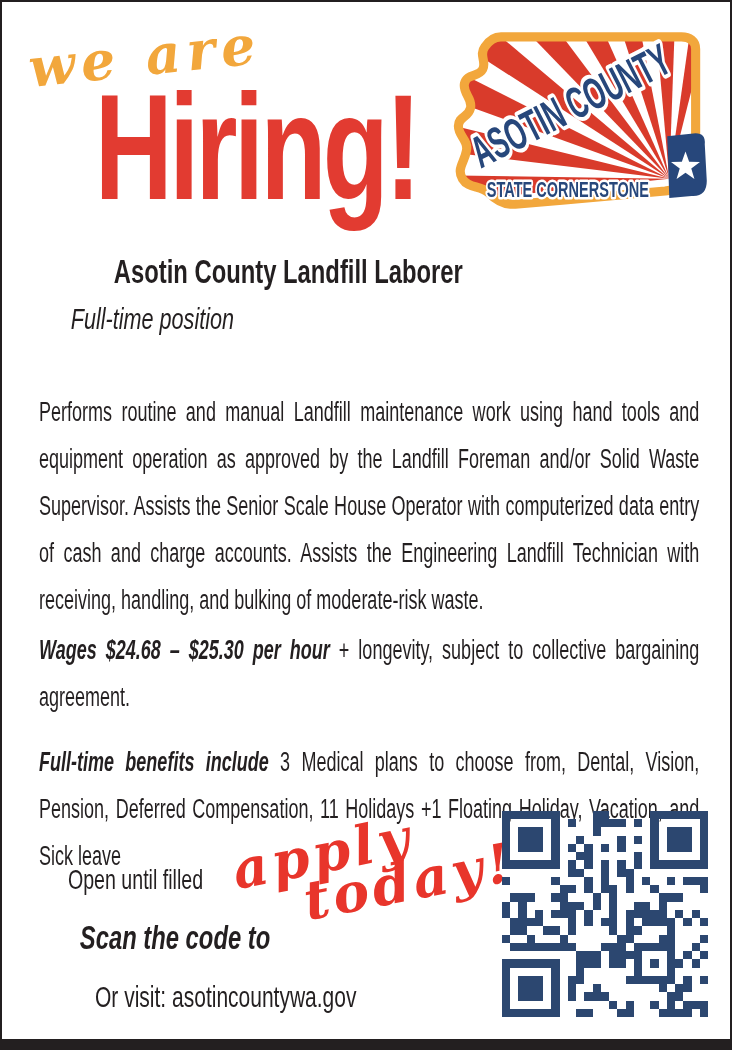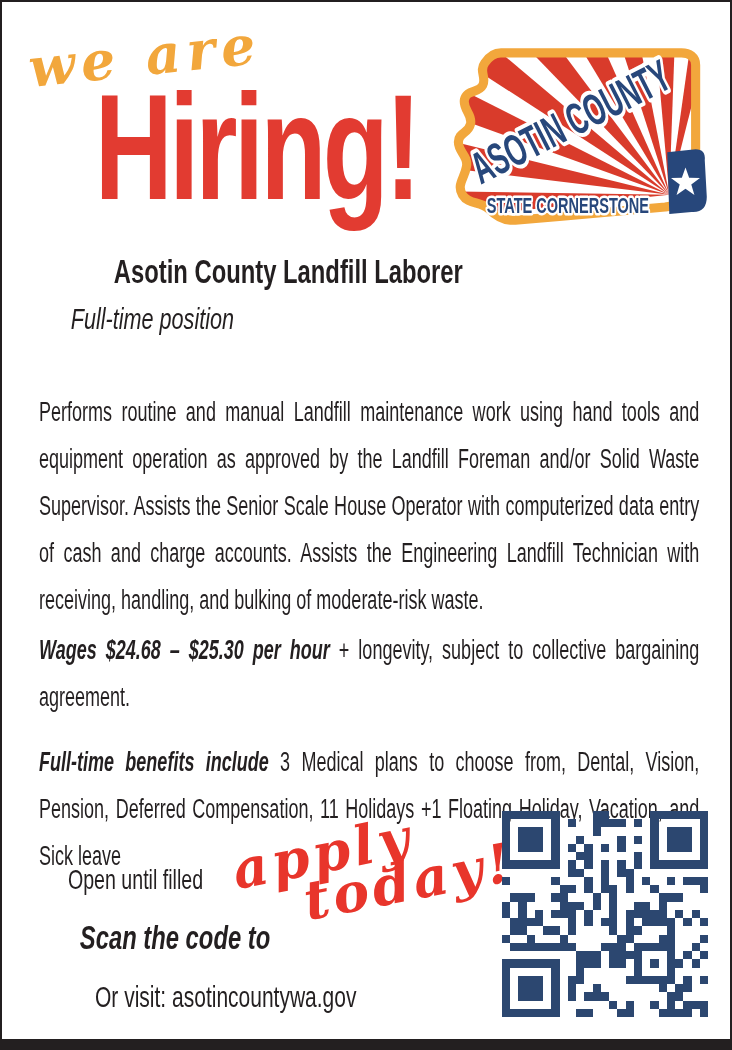--- a/index.html
+++ b/index.html
@@ -21,21 +21,21 @@
     font-size:54px;letter-spacing:6px;
     color:var(--yellow,#F2A73C);
     transform:rotate(-6deg);
   }
   .hiring{
     left:30px;top:70px;
     font-weight:bold;font-size:150px;line-height:1.0;
     letter-spacing:-5px;color:var(--red,#E23B31);
     transform:scaleX(.72);
   }
-  .logo-box{left:428px;top:32px;width:292px;height:202px;}
+  .logo-box{left:428px;top:16px;width:292px;height:202px;}
   .job-title{
     left:37px;top:250px;
     font-weight:bold;font-size:34px;
     transform:scaleX(.70);
   }
   .job-subtitle{
     left:37px;top:300px;
     font-style:italic;font-size:30px;
     transform:scaleX(.72);
   }

